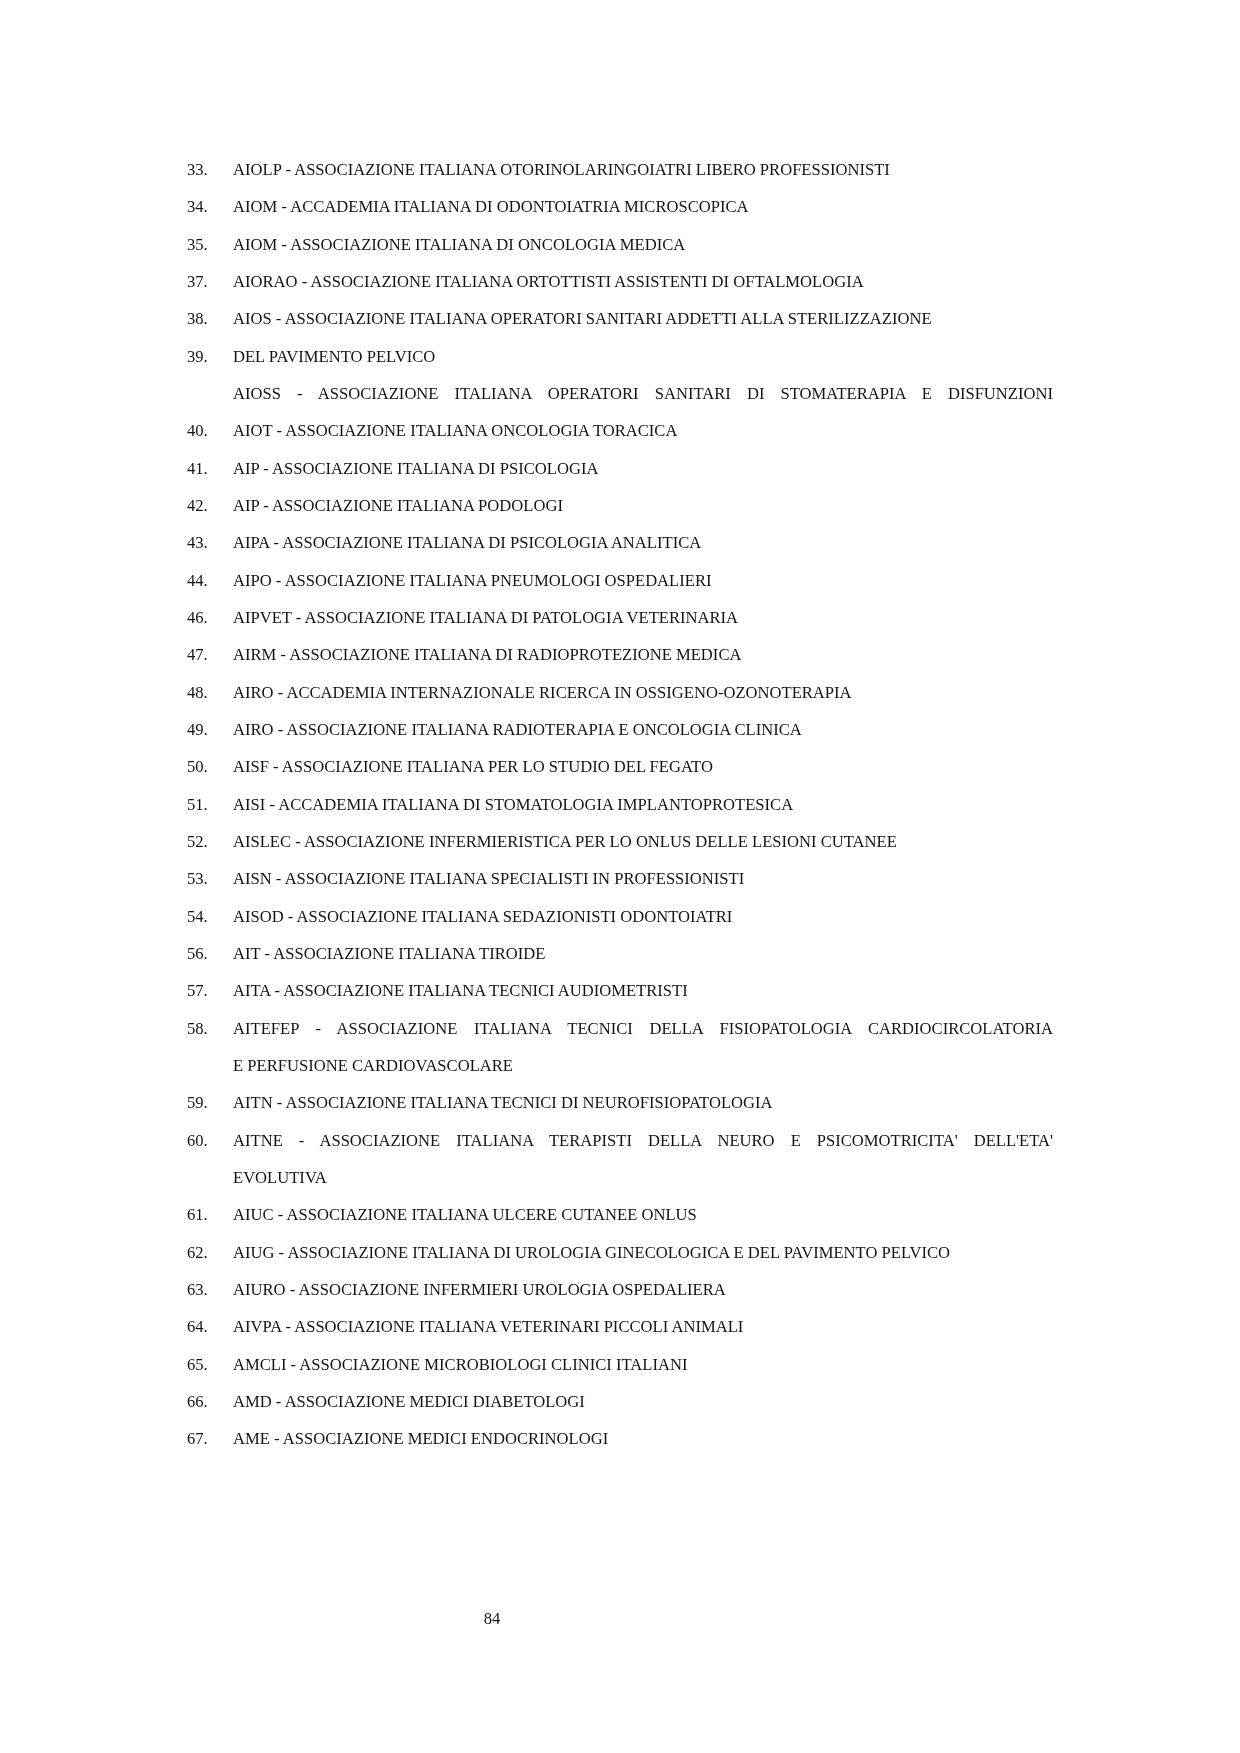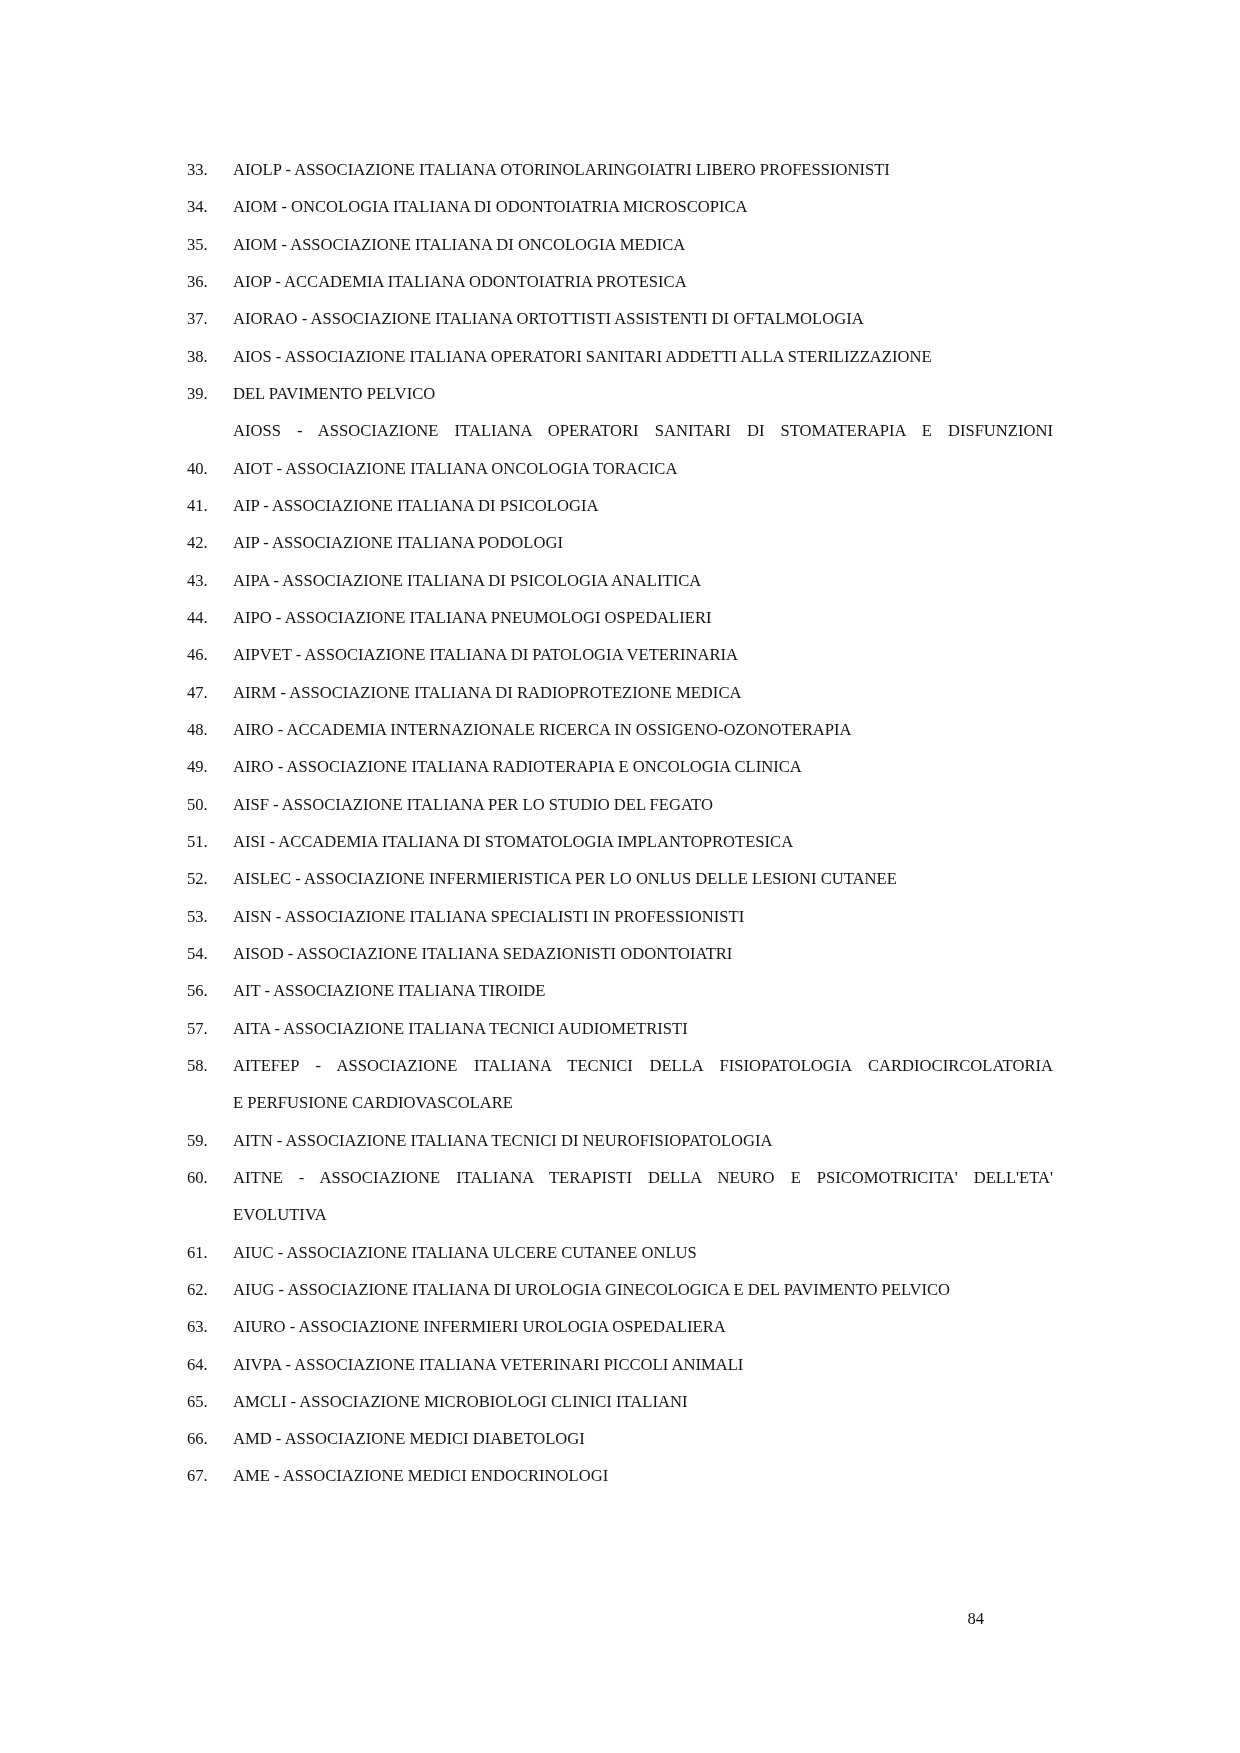--- a/index.html
+++ b/index.html
@@ -52,51 +52,45 @@
     text-align: justify;
     text-align-last: justify;
   }
   .page-number {
     position: absolute;
     left: 0;
     top: 1600px;
     width: 984px;
     height: 37.33px;
     line-height: 37.33px;
-    text-align: right;
+    text-align: center;
     font-size: 16.6px;
   }
 </style>
 </head>
 <body>
 
 <div class="page">
   <div class="assoc-list">
       <div class="row">
         <div class="num">33.</div>
         <div class="txt">
           <div class="line">AIOLP - ASSOCIAZIONE ITALIANA OTORINOLARINGOIATRI LIBERO PROFESSIONISTI</div>
         </div>
       </div>
       <div class="row">
         <div class="num">34.</div>
         <div class="txt">
-          <div class="line">AIOM - ONCOLOGIA ITALIANA DI ODONTOIATRIA MICROSCOPICA</div>
+          <div class="line">AIOM - ACCADEMIA ITALIANA DI ODONTOIATRIA MICROSCOPICA</div>
         </div>
       </div>
       <div class="row">
         <div class="num">35.</div>
         <div class="txt">
           <div class="line">AIOM - ASSOCIAZIONE ITALIANA DI ONCOLOGIA MEDICA</div>
-        </div>
-      </div>
-      <div class="row">
-        <div class="num">36.</div>
-        <div class="txt">
-          <div class="line">AIOP - ACCADEMIA ITALIANA ODONTOIATRIA PROTESICA</div>
         </div>
       </div>
       <div class="row">
         <div class="num">37.</div>
         <div class="txt">
           <div class="line">AIORAO - ASSOCIAZIONE ITALIANA ORTOTTISTI ASSISTENTI DI OFTALMOLOGIA</div>
         </div>
       </div>
       <div class="row">
         <div class="num">38.</div>

